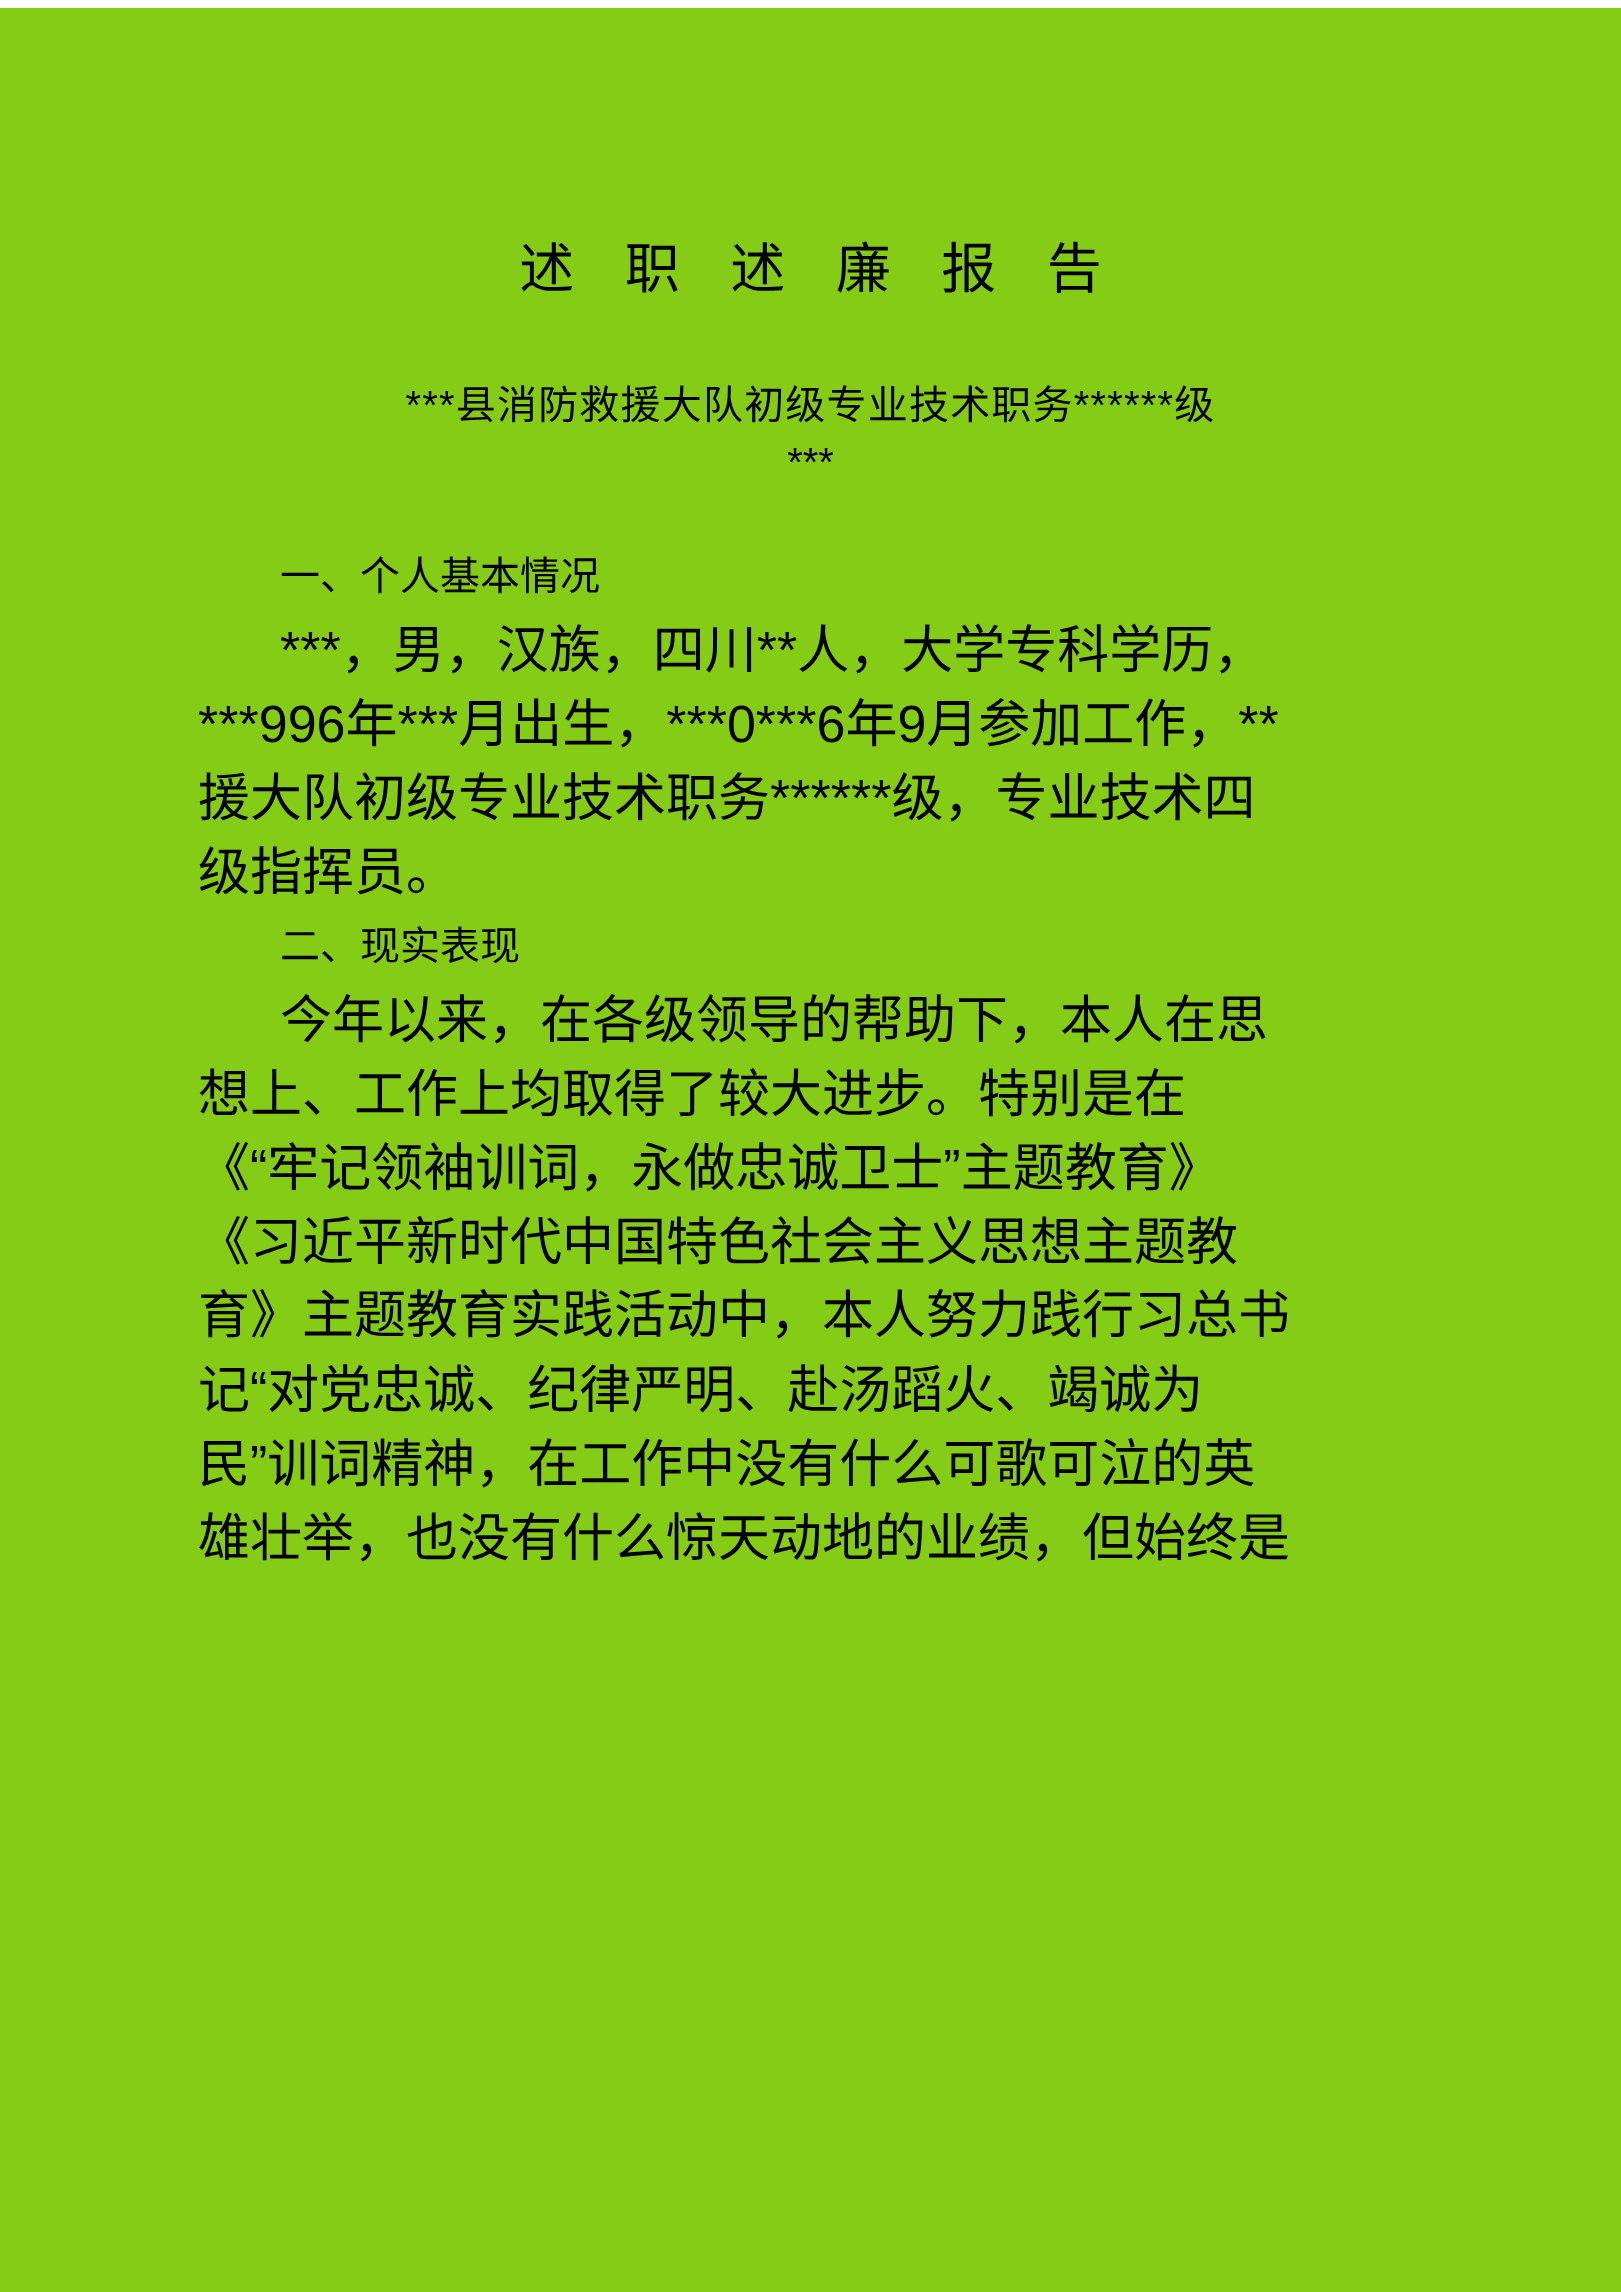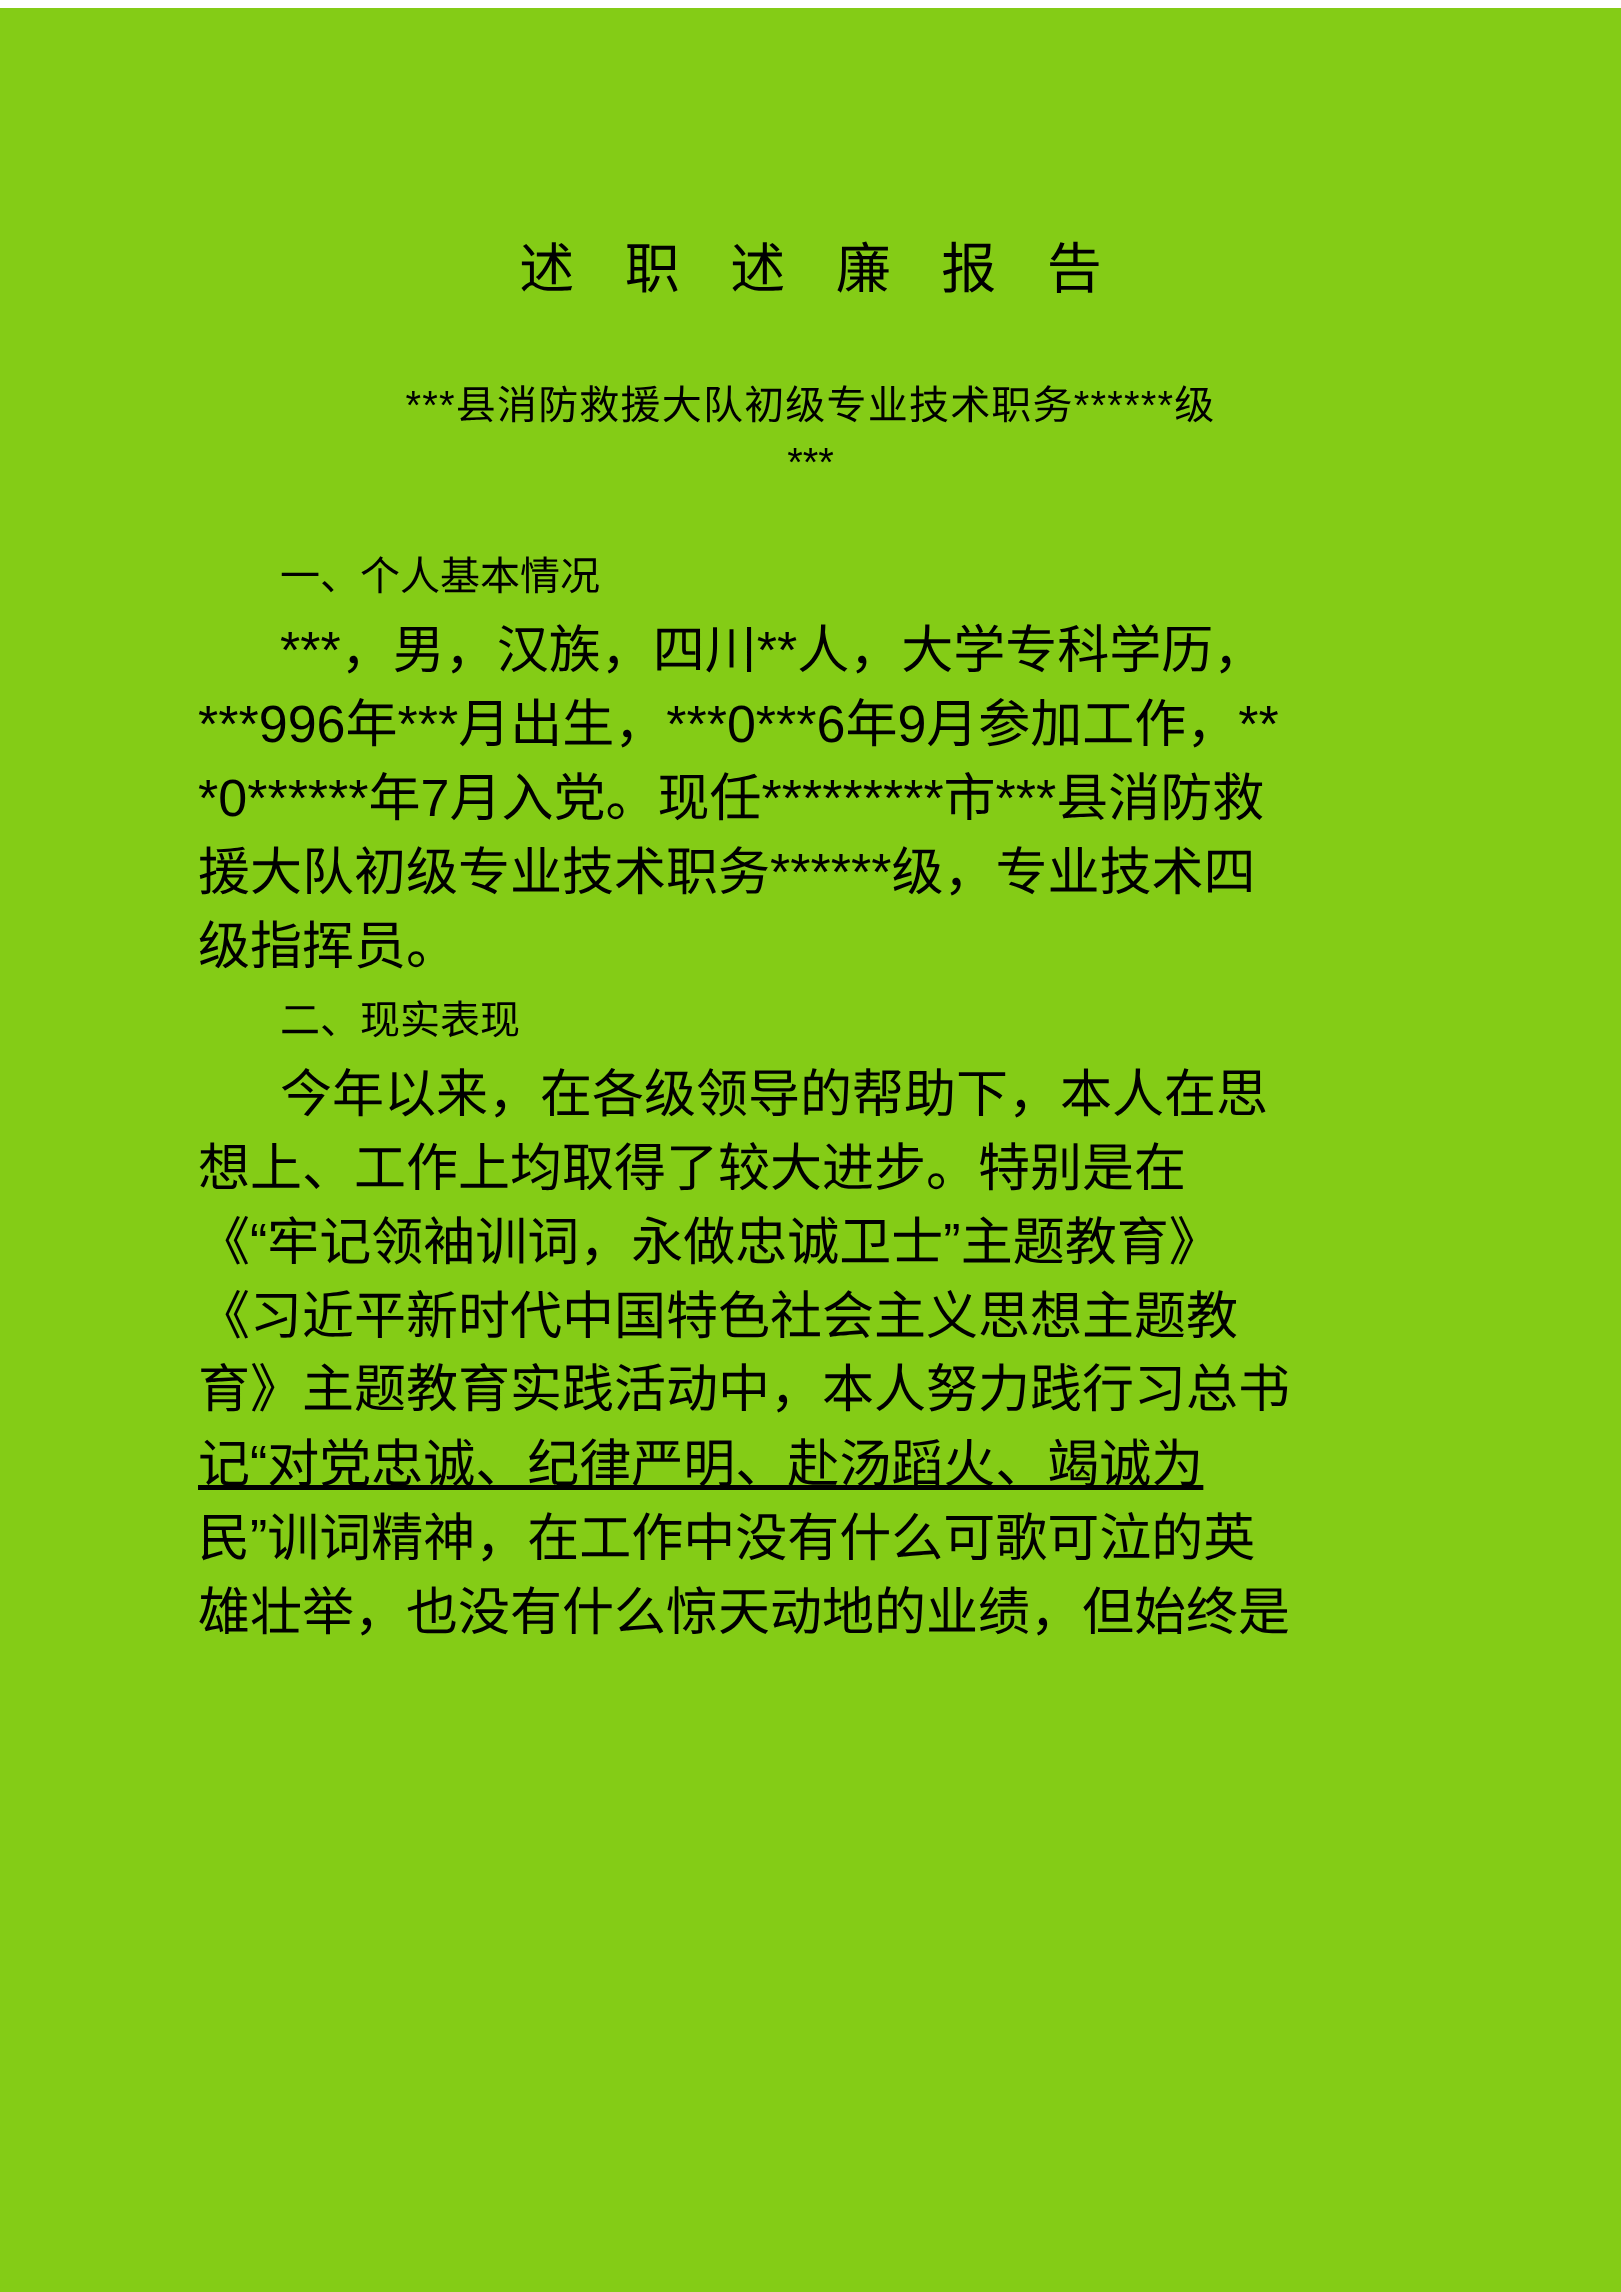--- a/index.html
+++ b/index.html
@@ -109,33 +109,32 @@
     <div class="subtitle-line secondary">***</div>
   </div>
 
   <div class="body-block">
 
     <div class="heading">一、个人基本情况</div>
 
     <div>
       <span class="line indent" style="letter-spacing: 0px;">***，男，汉族，四川**人，大学专科学历，</span>
       <span class="line" style="letter-spacing: 0px;">***996年***月出生，***0***6年9月参加工作，**</span>
-      <span class="line" style="letter-spacing: 0px;">*0******年7月入党。现任*********市***县消防救</span>
       <span class="line" style="letter-spacing: 0px;">援大队初级专业技术职务******级，专业技术四</span>
       <span class="line" style="letter-spacing: 0px;">级指挥员。</span>
     </div>
 
     <div class="heading">二、现实表现</div>
 
     <div>
       <span class="line indent" style="letter-spacing: 0px;">今年以来，在各级领导的帮助下，本人在思</span>
       <span class="line" style="letter-spacing: 0px;">想上、工作上均取得了较大进步。特别是在</span>
       <span class="line" style="letter-spacing: 0px;">《“牢记领袖训词，永做忠诚卫士”主题教育》</span>
       <span class="line" style="letter-spacing: 0px;">《习近平新时代中国特色社会主义思想主题教</span>
       <span class="line" style="letter-spacing: 0px; font-family: Liberation Serif, serif;">育》主题教育实践活动中，本人努力践行习总书</span>
-      <span class="line" style="letter-spacing: 0px; text-decoration: underline;">记“对党忠诚、纪律严明、赴汤蹈火、竭诚为</span>
+      <span class="line" style="letter-spacing: 0px;">记“对党忠诚、纪律严明、赴汤蹈火、竭诚为</span>
       <span class="line" style="letter-spacing: 0px;">民”训词精神，在工作中没有什么可歌可泣的英</span>
       <span class="line" style="letter-spacing: 0px;">雄壮举，也没有什么惊天动地的业绩，但始终是</span>
     </div>
 
   </div>
 </div>
 
 
 </body></html>

